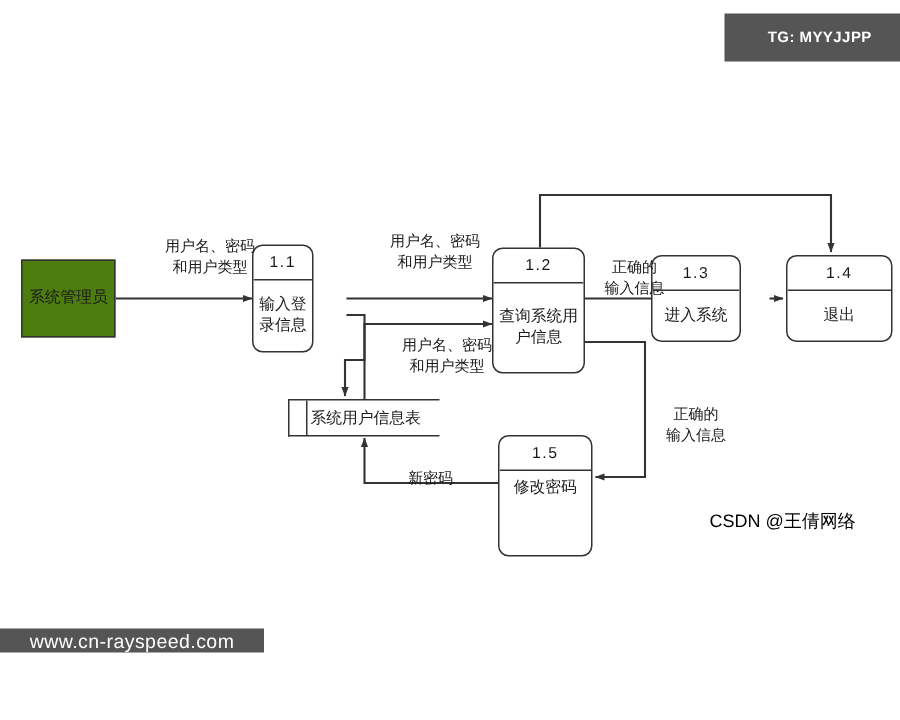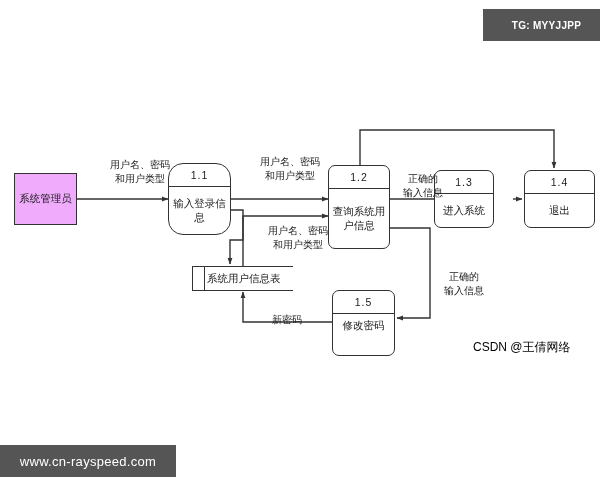--- a/index.html
+++ b/index.html
@@ -41,42 +41,42 @@
   }
   #tg-banner {
     left: 483px;
     top: 9px;
     width: 127px;
     height: 32px;
     font-size: 10px;
   }
   #site-banner {
     left: 0px;
-    top: 445px;
+    top: 419px;
     width: 176px;
-    height: 32px;
+    height: 16px;
     font-size: 13px;
     font-weight: normal;
   }
 
   
   #watermark {
     position: absolute;
     left: 473px;
     top: 339px;
     font-size: 12px;
     color: #000000;
     white-space: nowrap;
   }
 
   
   .entity {
     position: absolute;
     border: 1.4px solid #333333;
-    background: #f0abfc;
+    background: #4d7c0f;
     display: flex;
     align-items: center;
     justify-content: center;
     font-size: 10.5px;
     color: #1a1a1a;
     text-align: center;
     line-height: 1.25;
     box-sizing: border-box;
   }
   .process {
@@ -182,41 +182,41 @@
 
     <path d="M332,322 L243,322 L243,292" fill="none" stroke="#333333" stroke-width="1.4" marker-end="url(#arrow)"></path>
 
     <path d="M231,210 L243,210 L243,240 L230,240 L230,264" fill="none" stroke="#333333" stroke-width="1.4" marker-end="url(#arrow)"></path>
   </svg>
 
   <div class="entity" id="entity-admin" style="left:14px; top:173px; width:63px; height:52px;">
     <span>系统管理员</span>
   </div>
 
-  <div class="process" id="process-11" style="left:168px; top:163px; width:63px; height:72px;border-radius:15px;">
+  <div class="process" id="process-11" style="left:168px; top:163px; width:41px; height:72px;">
     <div class="pid">1.1</div>
     <div class="pname">输入登录信息</div>
   </div>
 
   <div class="process" id="process-12" style="left:328px; top:165px; width:62px; height:84px;">
     <div class="pid">1.2</div>
     <div class="pname">查询系统用户信息</div>
   </div>
 
   <div class="process" id="process-13" style="left:434px; top:170px; width:60px; height:58px;">
     <div class="pid">1.3</div>
     <div class="pname">进入系统</div>
   </div>
 
   <div class="process" id="process-14" style="left:524px; top:170px; width:71px; height:58px;">
     <div class="pid">1.4</div>
     <div class="pname">退出</div>
   </div>
 
-  <div class="process top-align" id="process-15" style="left:332px; top:290px; width:63px; height:66px;">
+  <div class="process top-align" id="process-15" style="left:332px; top:290px; width:63px; height:81px;">
     <div class="pid">1.5</div>
     <div class="pname">修改密码</div>
   </div>
 
   <div class="datastore" id="datastore-1" style="left:192px; top:266px; width:101px; height:25px;">
     <div class="ds-tab"></div>
     <div class="ds-label">系统用户信息表</div>
   </div>
 
   <div class="flow-label" style="left:90px; top:158px; width:100px;">

